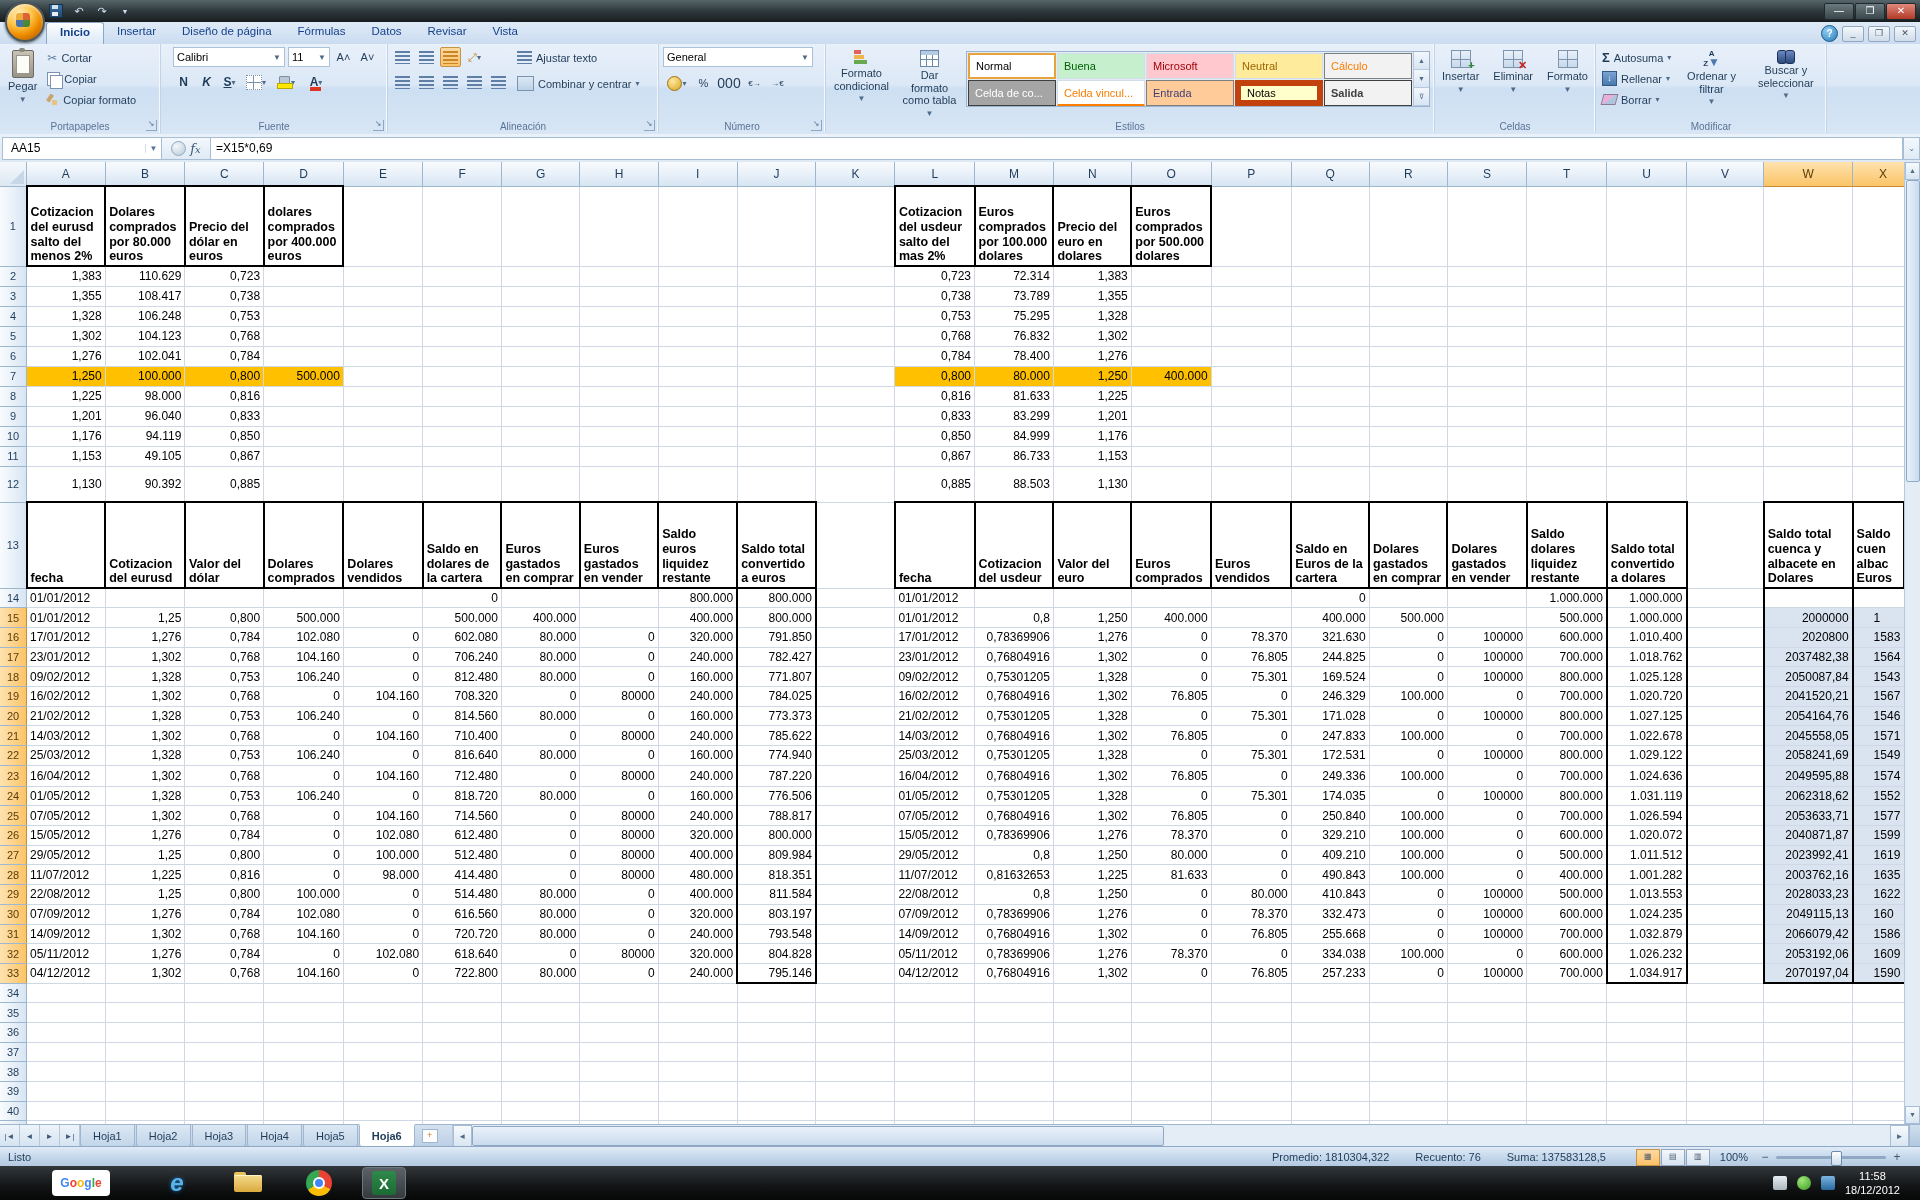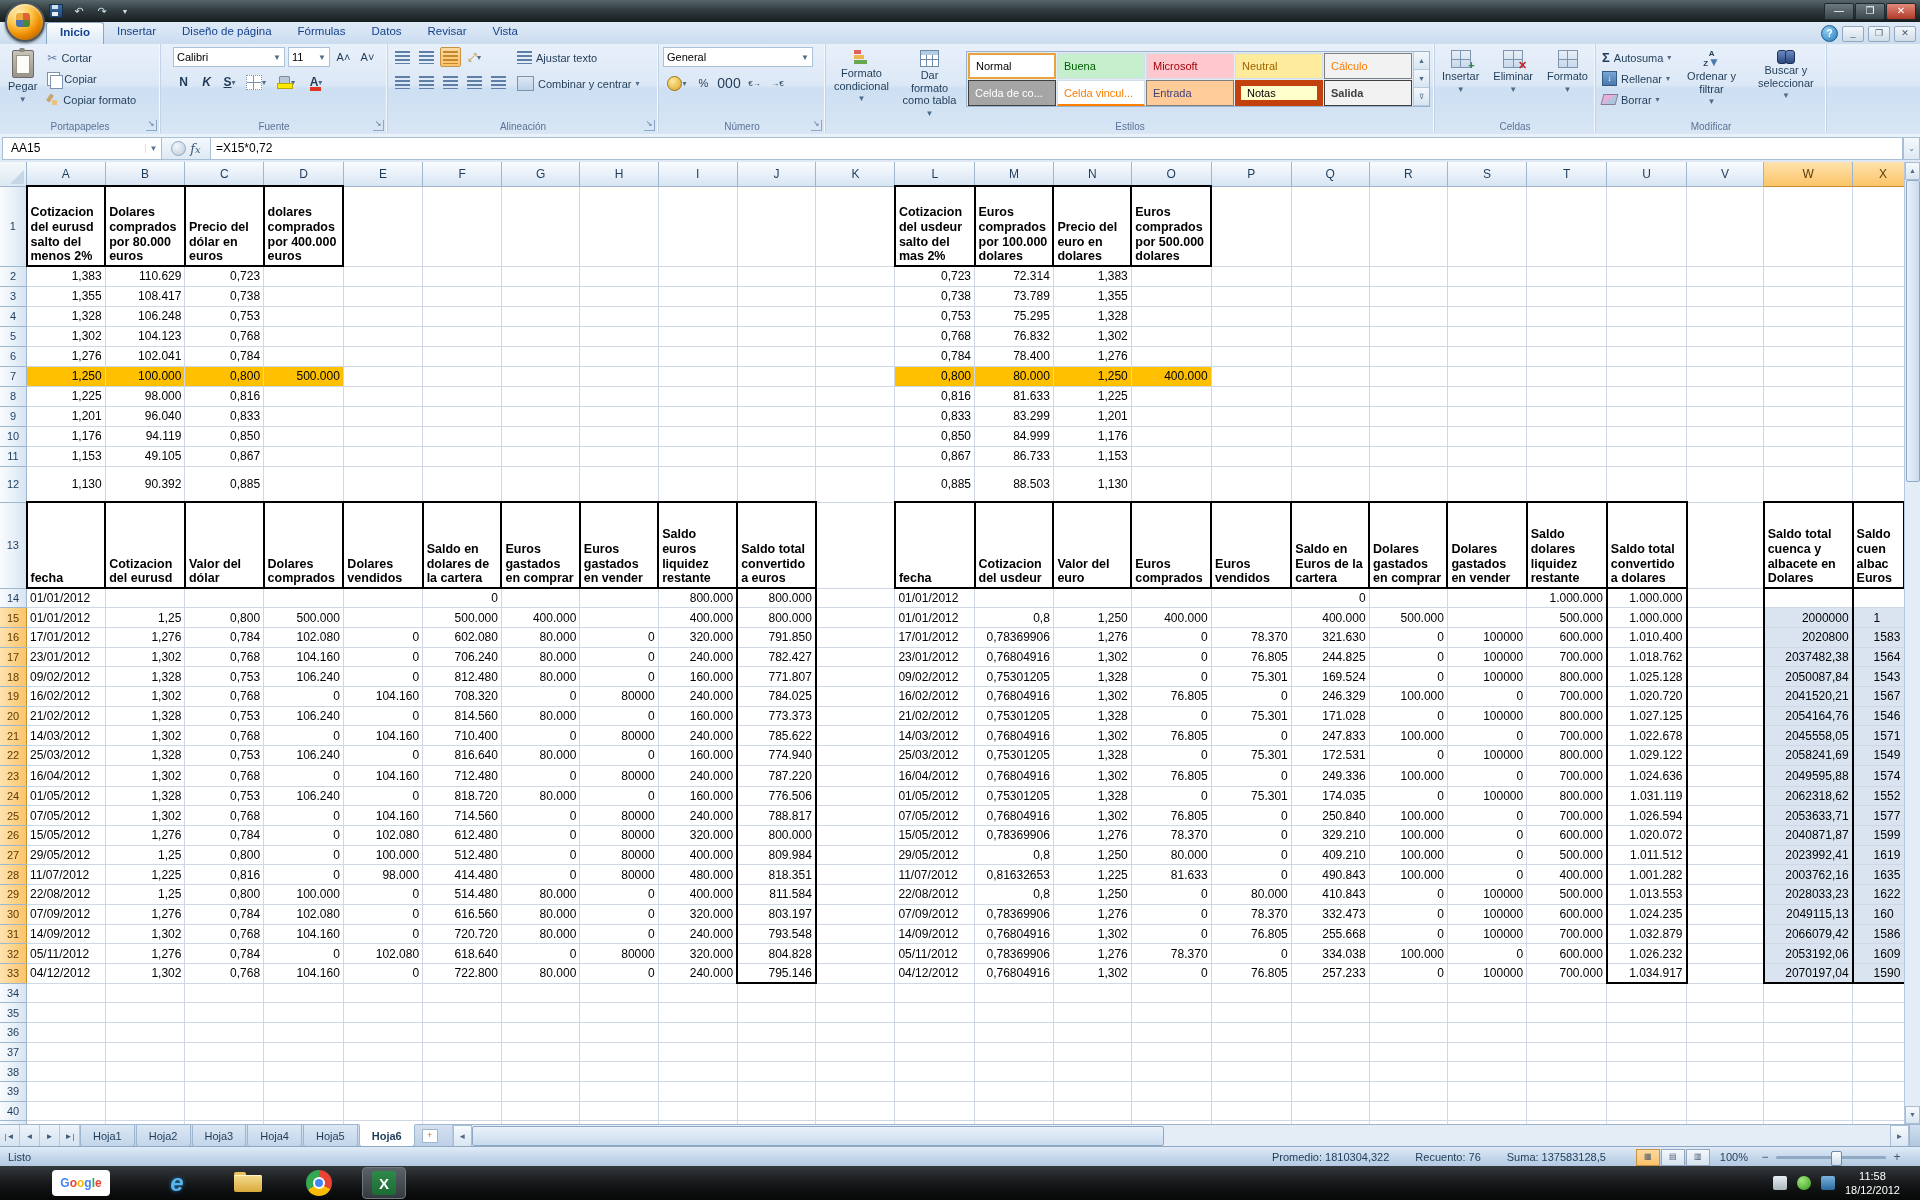--- a/index.html
+++ b/index.html
@@ -519,21 +519,21 @@
 
   <div class="fbar">
     <div class="namebox">
       <span>AA15</span>
       <span class="dd">▼</span>
     </div>
     <div class="fxzone">
       <span style="width:13px;height:13px;border-radius:50%;background:radial-gradient(circle at 35% 30%,#f4f8fb,#b9c9da);border:1px solid #8fa9c4;"></span>
       <span class="fx">f<span style="font-size:10px;">x</span></span>
     </div>
-    <div class="finput">=X15*0,72</div>
+    <div class="finput">=X15*0,69</div>
     <div class="fchev">⌄</div>
   </div>
 
   <div class="gridwrap">
     <table class="sheet" id="sheet-table">
         <colgroup>
           <col style="width:27px">
           <col style="width:79px">
           <col style="width:80px">
           <col style="width:80px">

